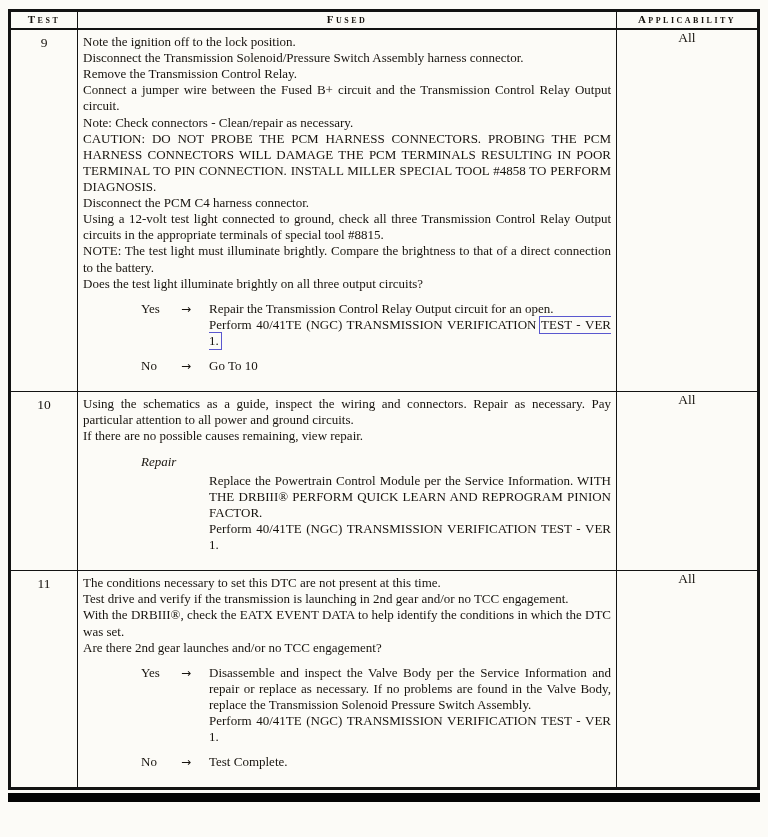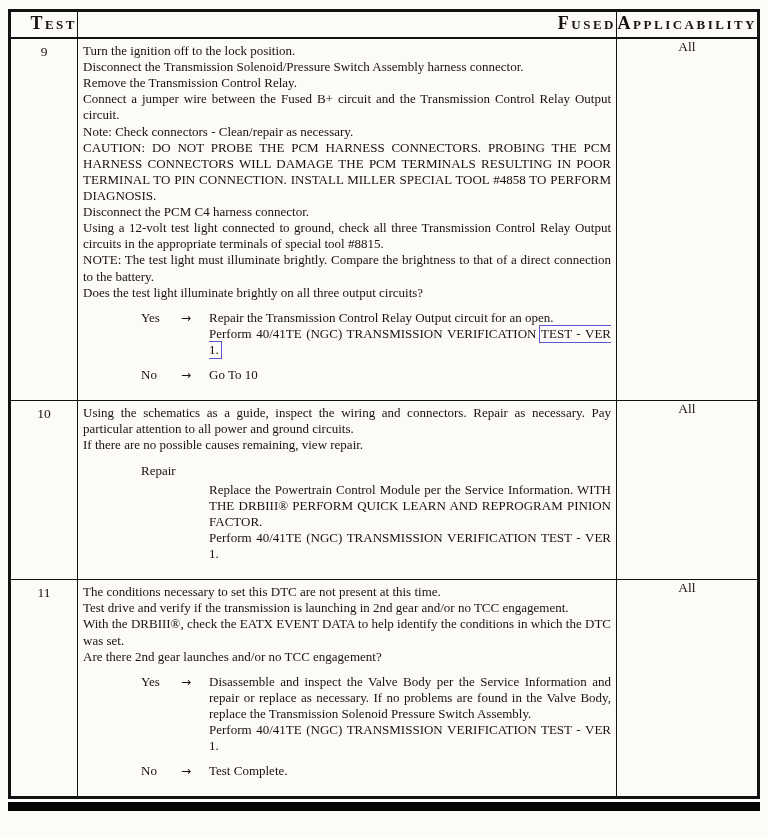--- a/index.html
+++ b/index.html
@@ -22,39 +22,39 @@
     border: 3px solid #131313;
   }
   th, td {
     border: 1.6px solid #131313;
   }
   col.c-test { width: 68px; }
   col.c-appl { width: 142px; }
   th {
     font-variant: small-caps;
     font-weight: 700;
-    font-size: 18px;
+    font-size: 11px;
     letter-spacing: 2.5px;
     padding: 1px 0 3px 0;
-    text-align: right;
+    text-align: center;
     border-bottom: 2.4px solid #131313;
   }
   td { vertical-align: top; }
   .cell-test { text-align: center; padding-top: 5px; font-size: 13.5px; }
   .cell-appl { text-align: center; padding-top: 0; font-size: 13.5px; }
   .cell-action { padding: 4px 5px 8px 5px; font-size: 13px; line-height: 1.24; }
   .para { text-align: justify; }
   .para.bold { font-weight: 400; }
   .decision { margin: 9px 0 9px 58px; display: flex; align-items: flex-start; }
   .dec-label { flex: 0 0 40px; }
   .dec-arrow { flex: 0 0 28px; font-family: "DejaVu Sans", sans-serif; font-size: 12px; padding-top: 1px; }
   .dec-text  { flex: 1 1 auto; }
   .dec-line  { text-align: justify; font-family: Liberation Serif, serif; }
   .decision.stacked { display: block; }
-  .decision.stacked .dec-label { display: block; }
+  .decision.stacked .dec-label { display: block; font-style: italic; }
   .decision.stacked .dec-text { margin-left: 68px; margin-top: 3px; }
   .link-box {
     border: 1.4px solid #5a57cf;
     padding: 0 2px 1px 1px;
     margin-left: -2px;
   }
   .bottom-bar {
     height: 9px;
     background: #050505;
     margin-top: 3px;
@@ -76,21 +76,21 @@
         <th>Fused</th>
         <th>Applicability</th>
       </tr>
     </thead>
     <tbody id="rows">
         <tr class="diag-row">
           <td class="cell-test">
             <div class="test-num">9</div>
           </td>
           <td class="cell-action">
-            <div class="para">Turn the ignition off to the lock position.</div>
+            <div class="para">Note the ignition off to the lock position.</div>
             <div class="para">Disconnect the Transmission Solenoid/Pressure Switch Assembly harness connector.</div>
             <div class="para">Remove the Transmission Control Relay.</div>
             <div class="para">Connect a jumper wire between the Fused B+ circuit and the Transmission Control Relay Output circuit.</div>
             <div class="para bold">Note: Check connectors - Clean/repair as necessary.</div>
             <div class="para bold">CAUTION: DO NOT PROBE THE PCM HARNESS CONNECTORS. PROBING THE PCM HARNESS CONNECTORS WILL DAMAGE THE PCM TERMINALS RESULTING IN POOR TERMINAL TO PIN CONNECTION. INSTALL MILLER SPECIAL TOOL #4858 TO PERFORM DIAGNOSIS.</div>
             <div class="para">Disconnect the PCM C4 harness connector.</div>
             <div class="para">Using a 12-volt test light connected to ground, check all three Transmission Control Relay Output circuits in the appropriate terminals of special tool #8815.</div>
             <div class="para bold">NOTE: The test light must illuminate brightly. Compare the brightness to that of a direct connection to the battery.</div>
             <div class="para">Does the test light illuminate brightly on all three output circuits?</div>
             <div class="decision">

